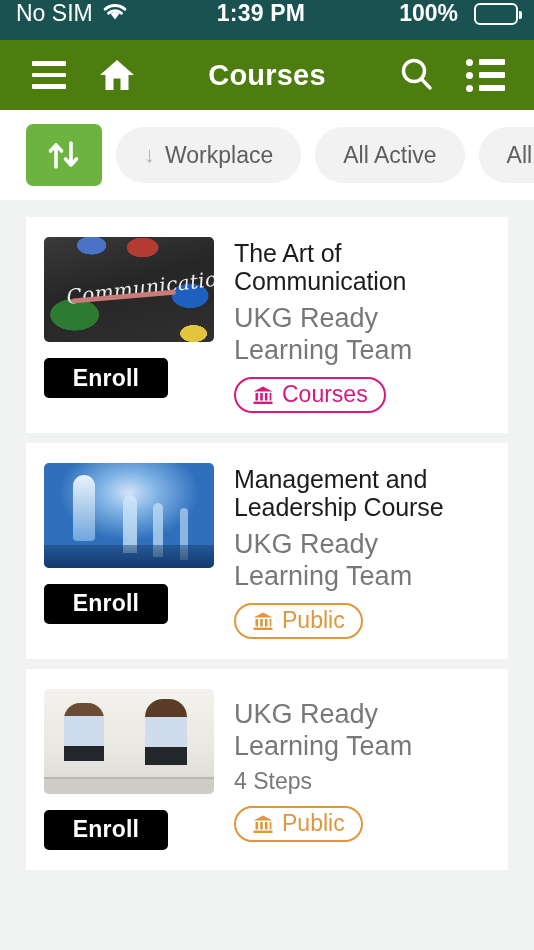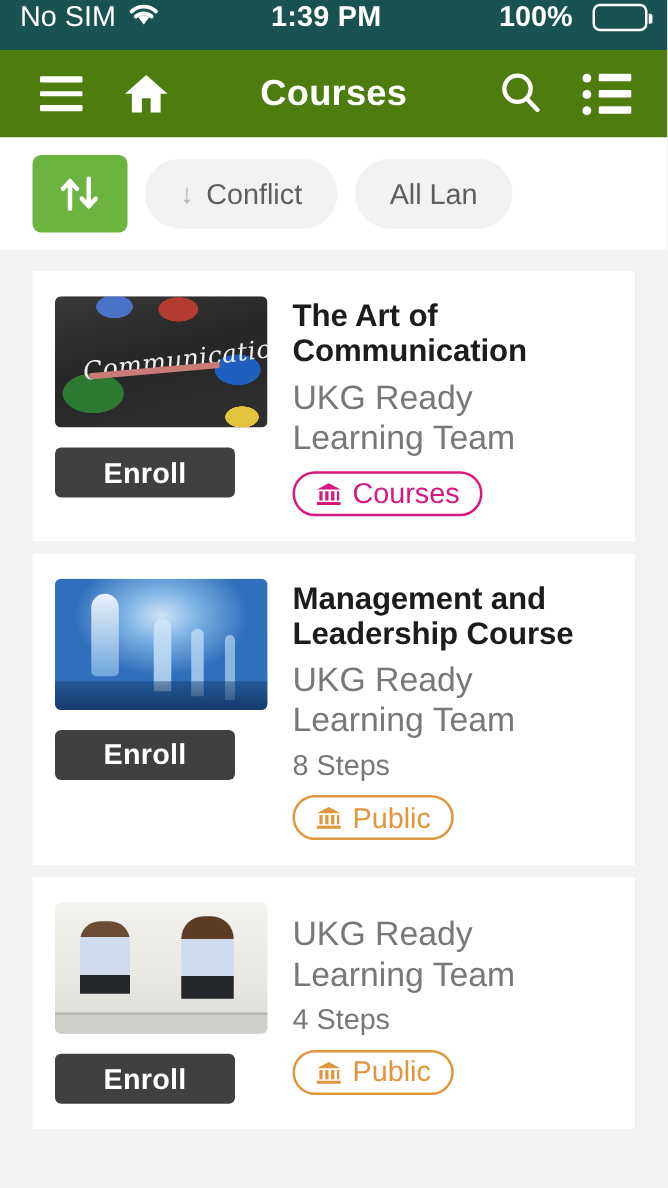--- a/index.html
+++ b/index.html
@@ -74,29 +74,29 @@
     background: #ffffff; margin: 0 26px 10px 26px;
     display: flex; padding: 20px 18px 20px 18px; gap: 20px;
   }
   .card:first-child { margin-top: 17px; }
   .card-left { flex: 0 0 auto; width: 170px; }
   .thumb {
     width: 170px; height: 105px; border-radius: 5px; overflow: hidden;
     position: relative; background: #2b2b2b;
   }
   .enroll-btn {
-    margin-top: 16px; width: 144px; height: 40px; background: #404040;
+    margin-top: 16px; width: 124px; height: 40px; background: #000000;
     border-radius: 5px; border: none; color: #fff;
     font-family: "Liberation Sans", sans-serif;
     font-size: 23px; font-weight: 700; letter-spacing: .2px;
     display: flex; align-items: center; justify-content: center;
   }
   .card-right { flex: 1; min-width: 0; padding-top: 2px; }
   .course-title {
-    font-size: 25px; font-weight: 700; color: #1c1c1c;
+    font-size: 25px; font-weight: 400; color: #1c1c1c;
     line-height: 1.12; letter-spacing: -.1px;
   }
   .course-author { font-size: 27px; color: #787878; margin-top: 7px; line-height: 1.2; }
   .course-steps { font-size: 23px; color: #787878; margin-top: 6px; line-height: 1.2; }
   .badge {
     margin-top: 10px; display: inline-flex; align-items: center; gap: 8px;
     height: 36px; padding: 0 16px; border-radius: 18px;
     border: 2px solid currentColor; font-size: 23px; background: #fff;
   }
   .badge.private { color: #d6197f; }
@@ -224,23 +224,26 @@
   <div class="filterbar">
     <div class="sort-btn">
       <svg width="40" height="38" viewBox="0 0 40 38">
         <path d="M12 31 L12 9 M12 9 L6.5 15 M12 9 L17.5 15" stroke="#ffffff" stroke-width="3.6" fill="none" stroke-linecap="round" stroke-linejoin="round"></path>
         <path d="M27 7 L27 29 M27 29 L21.5 23 M27 29 L32.5 23" stroke="#ffffff" stroke-width="3.6" fill="none" stroke-linecap="round" stroke-linejoin="round"></path>
       </svg>
     </div>
 
     <div class="chip">
       <span class="chip-arrow">↓</span>
-      <span>Conflict</span>
-    </div>
-
+      <span>Workplace</span>
+    </div>
+
+    <div class="chip">
+      <span>All Active</span>
+    </div>
 
     <div class="chip">
       <span>All Lan</span>
     </div>
   </div>
 
   <div class="list">
 
     <div class="card">
       <div class="card-left">
@@ -267,21 +270,20 @@
     </div>
 
     <div class="card">
       <div class="card-left">
         <div class="thumb thumb-chess"></div>
         <button class="enroll-btn">Enroll</button>
       </div>
       <div class="card-right">
         <div class="course-title">Management and Leadership Course</div>
         <div class="course-author">UKG Ready Learning Team</div>
-        <div class="course-steps">8 Steps</div>
         <div class="badge public">
           <svg width="22" height="20" viewBox="0 0 22 20">
             <path d="M11 1.5 L20.5 6.5 L1.5 6.5 Z" fill="currentColor"></path>
             <rect x="3.5" y="8" width="2.6" height="7.5" fill="currentColor"></rect>
             <rect x="8.2" y="8" width="2.6" height="7.5" fill="currentColor"></rect>
             <rect x="12.9" y="8" width="2.6" height="7.5" fill="currentColor"></rect>
             <rect x="17.6" y="8" width="1.8" height="7.5" fill="currentColor"></rect>
             <rect x="1.5" y="16.6" width="19" height="2.4" fill="currentColor"></rect>
           </svg>
           <span>Public</span>

